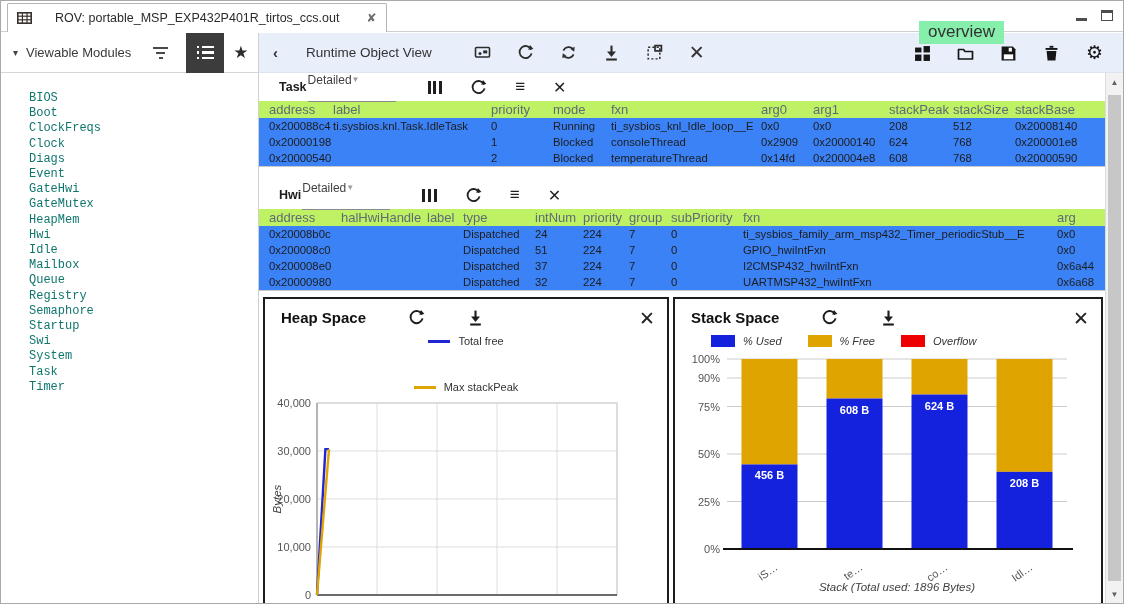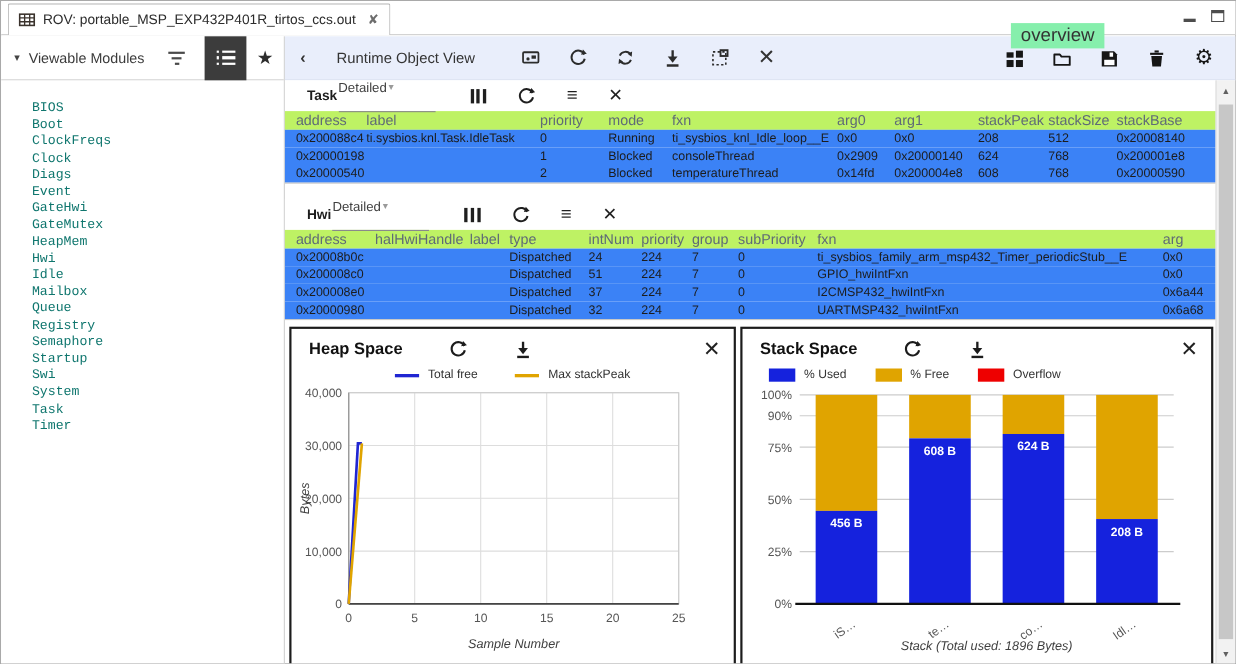--- a/index.html
+++ b/index.html
@@ -2,21 +2,21 @@
 <html><head>
 <meta charset="utf-8">
 <style>
   * { margin:0; padding:0; box-sizing:border-box; }
   html,body { width:1124px; height:604px; overflow:hidden; background:#fff;
     font-family:"Liberation Sans","DejaVu Sans",sans-serif; color:#222; }
   .window { position:relative; width:1124px; height:604px; border:1px solid #a9a9a9; background:#fff; overflow:hidden; }
 
   
   .tabbar { position:absolute; left:0; top:0; width:1124px; height:31px; background:#fff; border-bottom:1px solid #cfcfcf; }
-  .tab { position:absolute; left:6px; top:2px; height:29px; display:flex; align-items:center; gap:7px;
+  .tab { position:absolute; left:6px; top:2px; height:29px; display:flex; align-items:center; gap:23px;
     padding:0 10px 0 9px; border:1px solid #b5b5b5; border-bottom:none; border-radius:2px 2px 0 0; background:#fff; font-size:12.5px; color:#2b2b2b; }
   .tab-close { font-size:12px; color:#6d6d6d; margin-left:4px; cursor:pointer; }
   .win-btns { position:absolute; right:12px; top:6px; display:flex; gap:14px; align-items:center; }
   .min-glyph { display:inline-block; width:11px; height:3px; background:#4d4d4d; margin-top:-6px; }
   .max-glyph { display:inline-block; width:12px; height:11px; border:1.5px solid #4d4d4d; border-top:3px solid #4d4d4d; }
 
   
   .sidebar { position:absolute; left:0; top:32px; width:258px; height:572px; background:#fff; border-right:1px solid #d0d0d0; }
   .sidebar-header { position:relative; height:40px; display:flex; align-items:center; border-bottom:1px solid #d6d6d6; font-size:13px; color:#3a3a3a; }
   .caret { margin:0 8px 0 12px; font-size:10px; color:#444; }
@@ -66,22 +66,22 @@
   .sec-divider { border-bottom:1px solid #c9c9c9; }
 
   
   .chart-panel { position:absolute; top:296px; height:316px; background:#fff; border:2px solid #1c1c1c; }
   #heap-panel { left:262px; width:406px; }
   #stack-panel { left:672px; width:430px; }
   .cp-header { position:relative; display:flex; align-items:center; gap:42px; padding:10px 14px 0 16px; }
   .cp-title { font-size:15px; font-weight:700; color:#111; }
   .cp-close { position:absolute; right:12px; top:8px; font-size:19px; color:#222; }
   .legend { display:flex; align-items:center; margin-top:9px; font-size:11px; color:#333; }
-  #heap-legend { justify-content:center; gap:34px; }
-  #stack-legend { padding-left:24px; gap:26px; }
+  #heap-legend { justify-content:center; gap:34px;flex-direction:column; }
+  #stack-legend { padding-left:36px; gap:26px;font-style:italic; }
   .leg-item { display:flex; align-items:center; gap:8px; }
   .swatch-line { width:22px; height:3px; display:inline-block; }
   .swatch-box { width:24px; height:12px; display:inline-block; }
   svg { font-family:inherit; display:block; }
   .tick { font-size:11px; fill:#555; }
   .axlab { font-size:11.5px; font-style:italic; fill:#3f3f3f; }
   .barlab { font-size:11px; font-weight:700; fill:#fff; }
 
   
   .vscroll { position:absolute; right:0; top:72px; width:18px; height:532px; background:#f2f2f2; border-left:1px solid #dcdcdc; }

